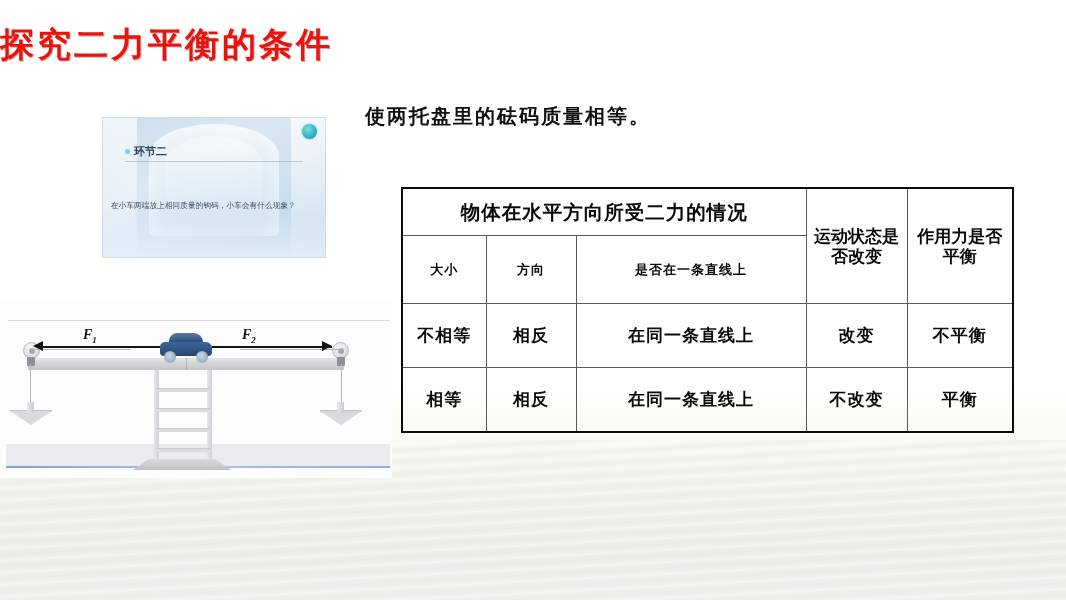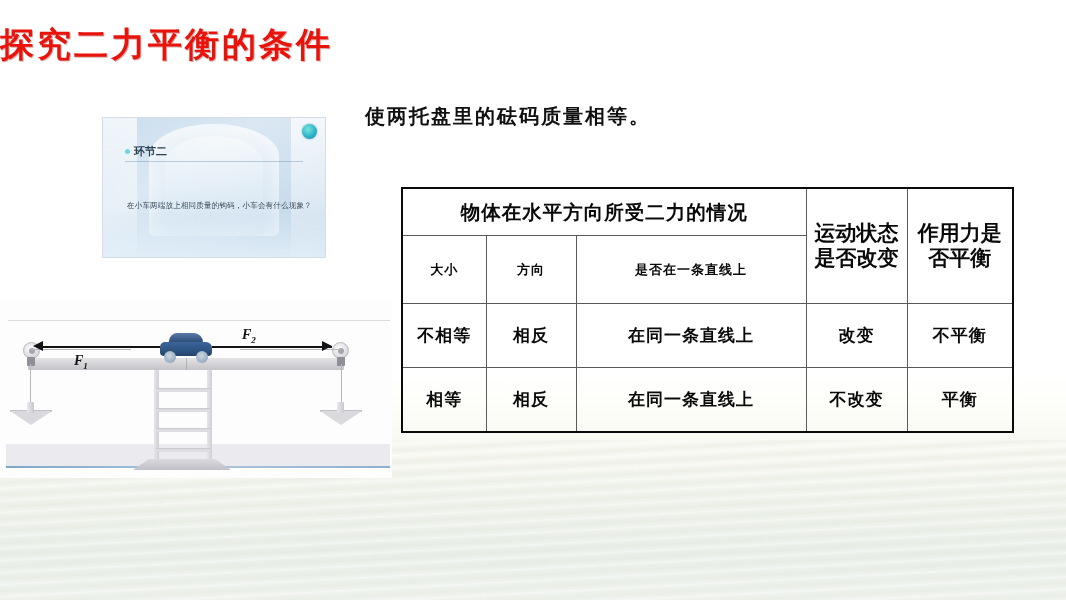--- a/index.html
+++ b/index.html
@@ -141,21 +141,21 @@
     white-space: nowrap;
   }
   #vt-underline {
     position: absolute;
     left: 22px; top: 43px;
     width: 178px; height: 1px;
     background: rgba(120,150,175,.45);
   }
   #vt-question {
     position: absolute;
-    left: 24px; top: 83px;
+    left: 8px; top: 83px;
     width: 190px;
     font-size: 7.5px;
     color: #3a4a5a;
     font-family: Liberation Mono, monospace;
     letter-spacing: .2px;
     white-space: nowrap;
     transform: scale(1,1.05);
     transform-origin: left top;
   }
 
@@ -373,21 +373,21 @@
     font-weight: bold;
     font-size: 14px;
     color: #141414;
     font-family: "Liberation Serif", "DejaVu Serif", serif;
   }
   .force-label .sub {
     font-size: 9px;
     vertical-align: sub;
     font-style: italic;
   }
-  .force-label.f1 { left: 74px; margin-top: 26px; }
+  .force-label.f1 { left: 83px; }
   .force-label.f2 { left: 242px; }
 
   
   #table-wrap {
     position: absolute;
     left: 401px;
     top: 187px;
     width: 611px;
   }
   table#results {
@@ -412,21 +412,21 @@
     height: 42px;
     letter-spacing: 1px;
     margin-top: 24px;
   }
   td.hdr-sub {
     font-size: 13px;
     height: 63px;
     letter-spacing: 1px;
   }
   td.hdr-tall {
-    font-size: 21px;
+    font-size: 17px;
     letter-spacing: 0px;
   }
   td.body-cell {
     font-size: 17px;
     height: 59px;
     letter-spacing: 1px;
   }
   td.red {
     color: #ee1208;
   }

